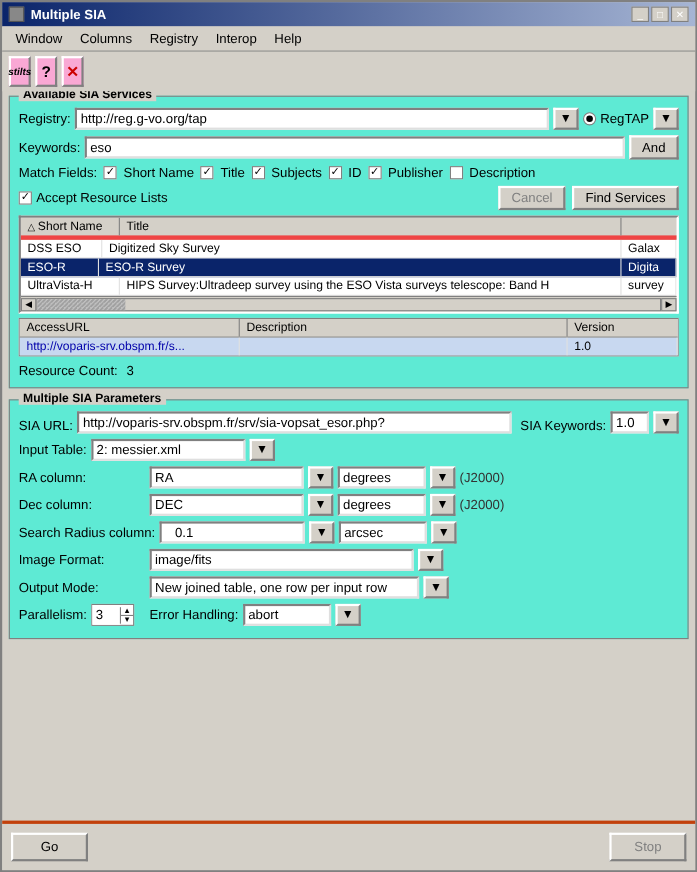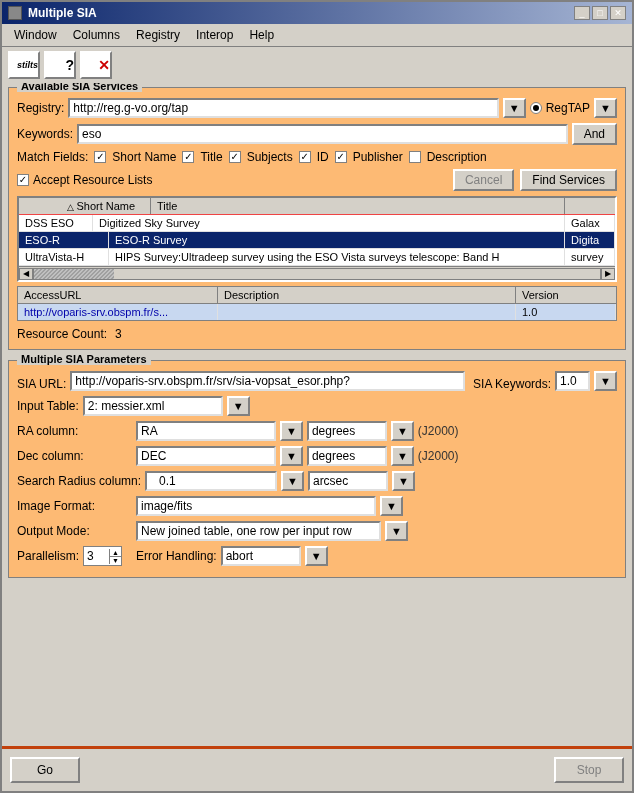--- a/index.html
+++ b/index.html
@@ -70,43 +70,43 @@
     }
     .toolbar {
       display: flex;
       align-items: center;
       padding: 4px 6px;
       gap: 4px;
       background: #d4d0c8;
       flex-shrink: 0;
     }
     .toolbar-btn {
-      width: 32px;
+      width: 20px;
       height: 28px;
-      background: #ffffff;
+      background: #f9a8d4;
       border: 2px solid;
       border-color: #ffffff #808080 #808080 #ffffff;
       display: flex;
       align-items: center;
-      justify-content: flex-end;
+      justify-content: center;
       cursor: pointer;
       font-size: 10px;
       font-weight: bold;
     }
     .content {
       flex: 1;
       padding: 4px 6px;
       overflow-y: auto;
       display: flex;
       flex-direction: column;
       gap: 6px;
     }
     .group-box {
       border: 1px solid #808080;
-      background: #fdba74;
+      background: #5eead4;
       padding: 6px 8px;
       position: relative;
     }
     .group-box-title {
       position: absolute;
       top: -8px;
       left: 8px;
       background: #d4d0c8;
       padding: 0 4px;
       font-size: 11px;
@@ -211,22 +211,21 @@
     }
     .table-container {
       border: 2px solid;
       border-color: #808080 #ffffff #ffffff #808080;
       background: white;
       flex-shrink: 0;
     }
     .table-header {
       display: flex;
       background: #d4d0c8;
-      border-bottom: 1px solid #ef4444;
-      padding-left: 42px;
+      border-bottom: 4px solid #ef4444;
     }
     .th {
       padding: 2px 6px;
       font-size: 11px;
       border-right: 1px solid #808080;
       flex-shrink: 0;
     }
     .table-body {
       overflow: hidden;
     }
@@ -426,21 +425,21 @@
           <div class="th" style="flex:1;">Title</div>
           <div class="th" style="width:50px;border-right:none;"></div>
         </div>
         <div class="table-body">
           <div class="table-row">
             <div class="td" style="width:74px;">DSS ESO</div>
             <div class="td" style="flex:1;">Digitized Sky Survey</div>
             <div class="td" style="width:50px;">Galax</div>
           </div>
           <div class="table-row selected">
-            <div class="td" style="width:90px;">ESO-R</div>
+            <div class="td" style="width:71px;">ESO-R</div>
             <div class="td" style="flex:1;">ESO-R Survey</div>
             <div class="td" style="width:50px;">Digita</div>
           </div>
           <div class="table-row">
             <div class="td" style="width:90px;">UltraVista-H</div>
             <div class="td" style="flex:1;overflow:hidden;text-overflow:ellipsis;">HIPS Survey:Ultradeep survey using the ESO Vista surveys telescope: Band H</div>
             <div class="td" style="width:50px;">survey</div>
           </div>
         </div>
         <div class="scrollbar-area">

